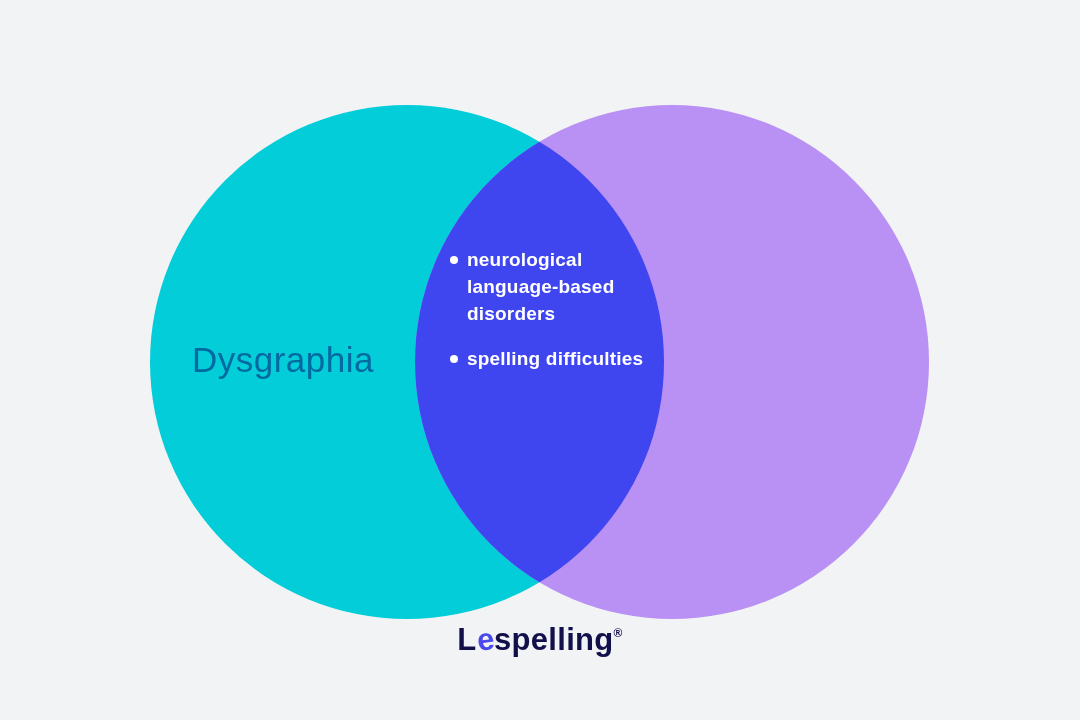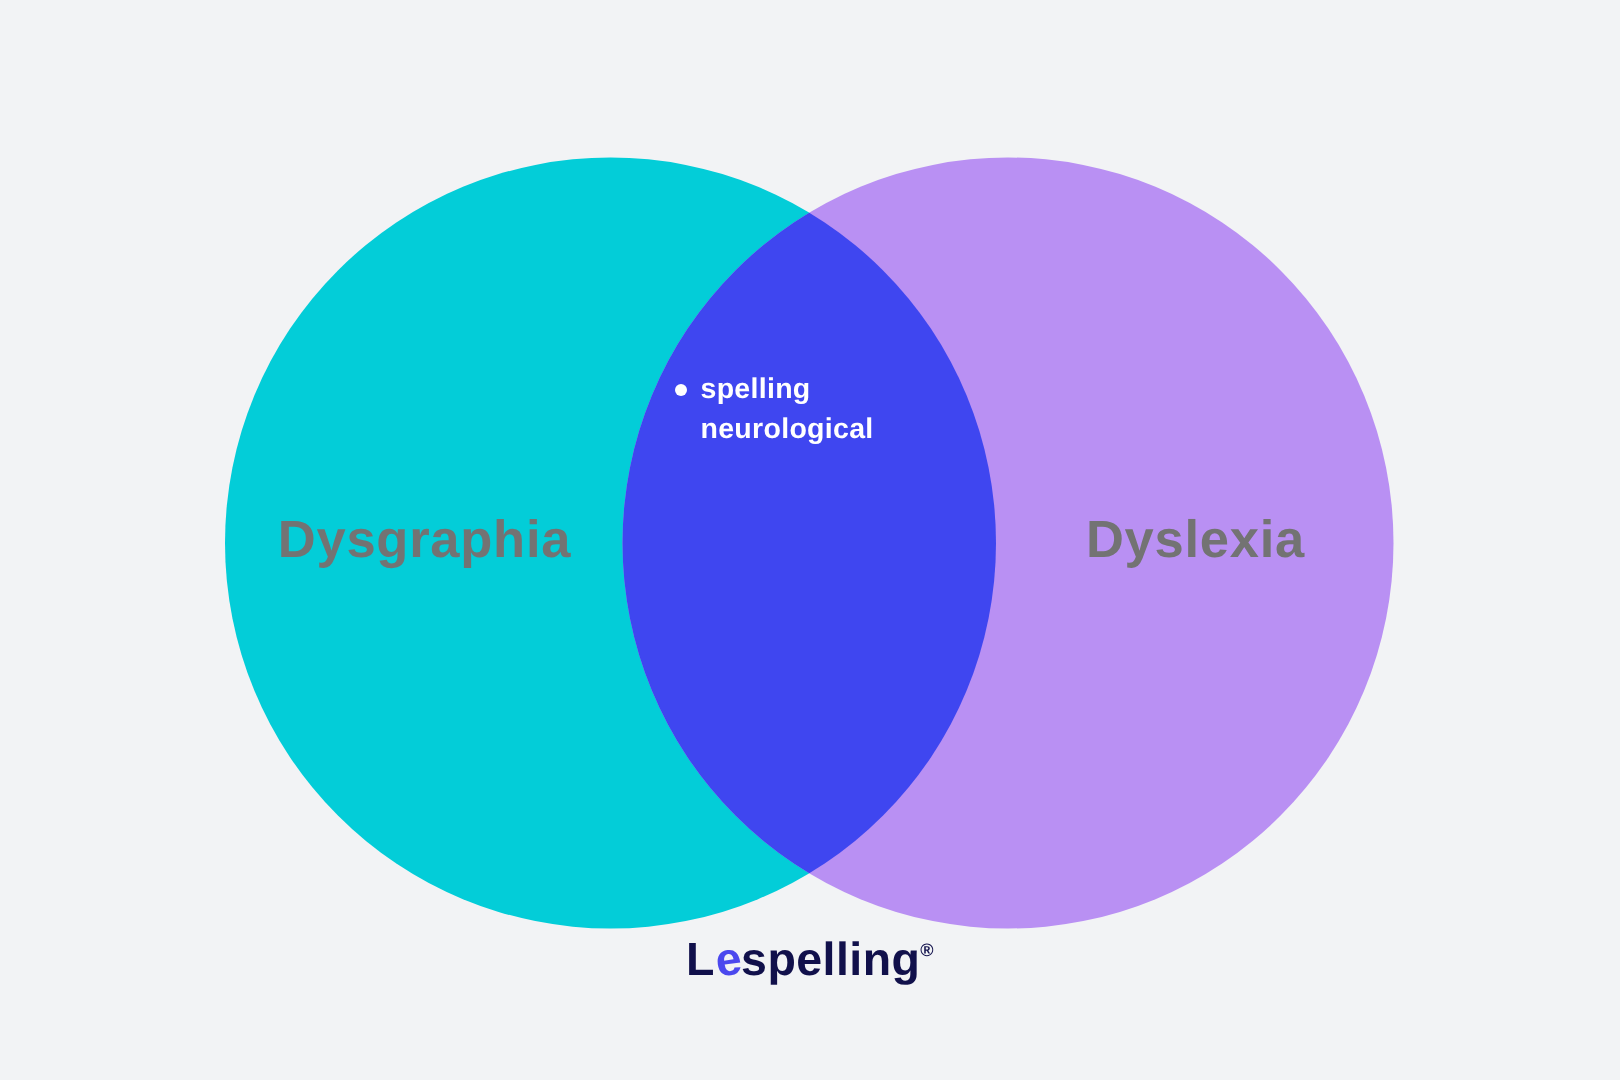--- a/index.html
+++ b/index.html
@@ -18,23 +18,23 @@
   .venn-svg {
     position: absolute;
     left: 0;
     top: 0;
   }
   .circle-label {
     position: absolute;
     width: 300px;
     text-align: center;
     font-size: 35px;
-    font-weight: 700;
+    font-weight: 400;
     letter-spacing: 0.5px;
-    color: #737373;
+    color: #0369a1;
     line-height: 44px;
   }
   .label-left  { left: 133px; top: 338px; }
   .label-right { left: 647px; top: 338px; }
 
   .overlap-list {
     position: absolute;
     left: 450px;
     top: 246px;
     width: 210px;
@@ -99,26 +99,31 @@
         <circle cx="407" cy="362" r="257"></circle>
       </clipPath>
     </defs>
     <circle cx="407" cy="362" r="257" fill="#03cdd8"></circle>
     <circle cx="672" cy="362" r="257" fill="#b990f3"></circle>
     <circle cx="672" cy="362" r="257" clip-path="url(#clip-left-circle)" fill="#3f46f0"></circle>
   </svg>
 
   <div class="circle-label label-left">Dysgraphia</div>
 
-  <div class="circle-label label-right">Dyslexia</div>
 
   <ul class="overlap-list">
     <li class="overlap-item">
       <span class="bullet-dot"></span>
-      <span class="item-text">spelling neurological</span>
+      <span class="item-text">neurological
+language-based
+disorders</span>
+    </li>
+    <li class="overlap-item">
+      <span class="bullet-dot"></span>
+      <span class="item-text">spelling difficulties</span>
     </li>
   </ul>
 
   <div class="logo">
     <span>L</span><span class="accent-e">e</span><span>spelling</span><span class="registered">®</span>
   </div>
 
 </div>
 
 </body></html>

